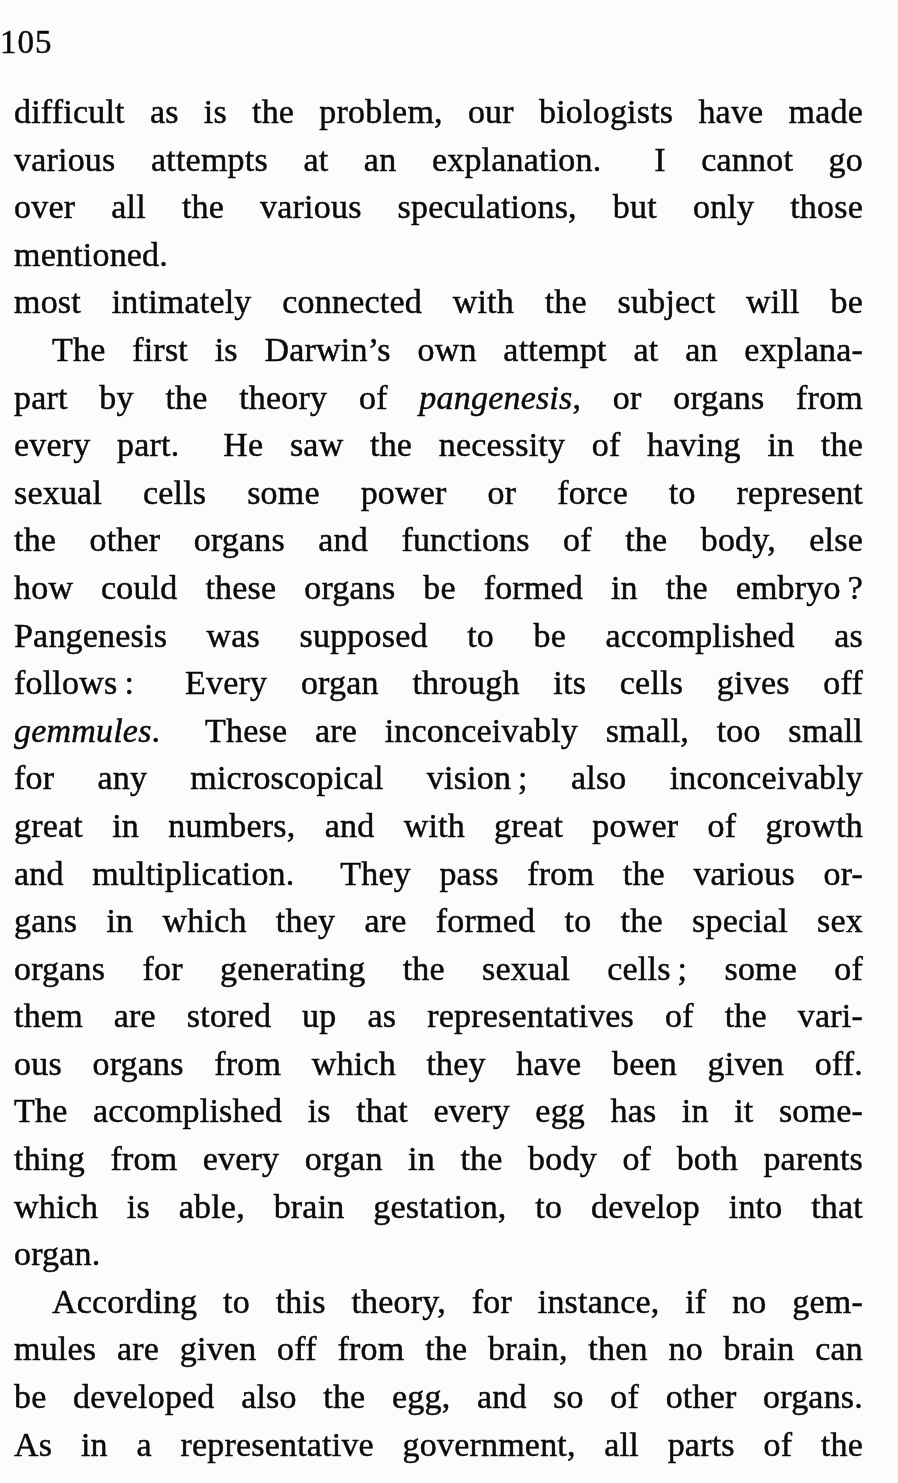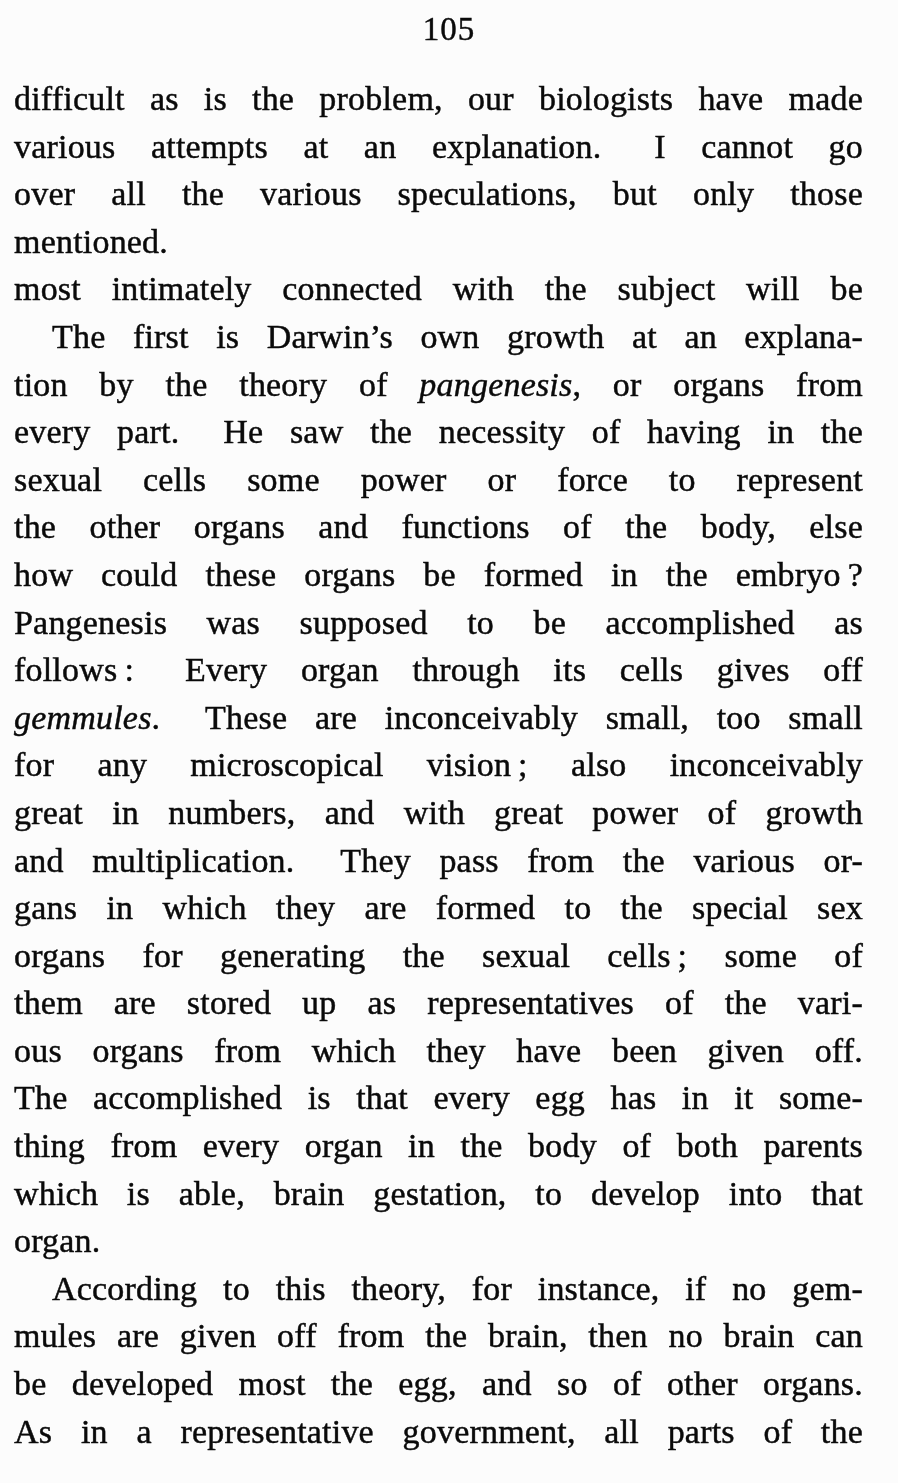--- a/index.html
+++ b/index.html
@@ -14,22 +14,21 @@
   }
   .page {
     box-sizing: border-box;
     width: 898px;
     height: 1483px;
     color: var(--ink, #0a0a0a);
     font-family: "Liberation Serif", "DejaVu Serif", serif;
     -webkit-text-stroke: 0.45px;
   }
   .page-number {
-    padding-top: 10px;
-    text-align: center;
+    padding-top: 23px;
     font-size: 33px;
     line-height: 38px;
     letter-spacing: 1px;
   }
   .text-block {
     margin: 27px 35px 0 14px;
   }
   .line {
     font-size: 34px;
     line-height: 47.6px;
@@ -50,38 +49,38 @@
 <body>
 
 <div class="page">
   <div class="page-number">105</div>
   <div class="text-block">
       <div class="line"><span>difficult as is the problem, our biologists have made</span></div>
       <div class="line"><span>various attempts at an explanation.  I cannot go</span></div>
       <div class="line"><span>over all the various speculations, but only those</span></div>
       <div class="line flush"><span>mentioned.</span></div>
       <div class="line"><span>most intimately connected with the subject will be</span></div>
-      <div class="line indent"><span>The first is Darwin’s own growth at an explana-</span></div>
-      <div class="line"><span>tion by the theory of </span><em>pangenesis</em><span>, or organs from</span></div>
+      <div class="line indent"><span>The first is Darwin’s own attempt at an explana-</span></div>
+      <div class="line"><span>part by the theory of </span><em>pangenesis</em><span>, or organs from</span></div>
       <div class="line"><span>every part.  He saw the necessity of having in the</span></div>
       <div class="line"><span>sexual cells some power or force to represent</span></div>
       <div class="line"><span>the other organs and functions of the body, else</span></div>
       <div class="line"><span>how could these organs be formed in the embryo ?</span></div>
       <div class="line"><span>Pangenesis was supposed to be accomplished as</span></div>
       <div class="line"><span>follows :  Every organ through its cells gives off</span></div>
       <div class="line"><em>gemmules</em><span>.  These are inconceivably small, too small</span></div>
       <div class="line"><span>for any microscopical vision ; also inconceivably</span></div>
       <div class="line"><span>great in numbers, and with great power of growth</span></div>
       <div class="line"><span>and multiplication.  They pass from the various or-</span></div>
       <div class="line"><span>gans in which they are formed to the special sex</span></div>
       <div class="line"><span>organs for generating the sexual cells ; some of</span></div>
       <div class="line"><span>them are stored up as representatives of the vari-</span></div>
       <div class="line"><span>ous organs from which they have been given off.</span></div>
       <div class="line"><span>The accomplished is that every egg has in it some-</span></div>
       <div class="line"><span>thing from every organ in the body of both parents</span></div>
       <div class="line"><span>which is able, brain gestation, to develop into that</span></div>
       <div class="line flush"><span>organ.</span></div>
       <div class="line indent"><span>According to this theory, for instance, if no gem-</span></div>
       <div class="line"><span>mules are given off from the brain, then no brain can</span></div>
-      <div class="line"><span>be developed most the egg, and so of other organs.</span></div>
+      <div class="line"><span>be developed also the egg, and so of other organs.</span></div>
       <div class="line"><span>As in a representative government, all parts of the</span></div>
     </div>
 </div>
 
 </body></html>

